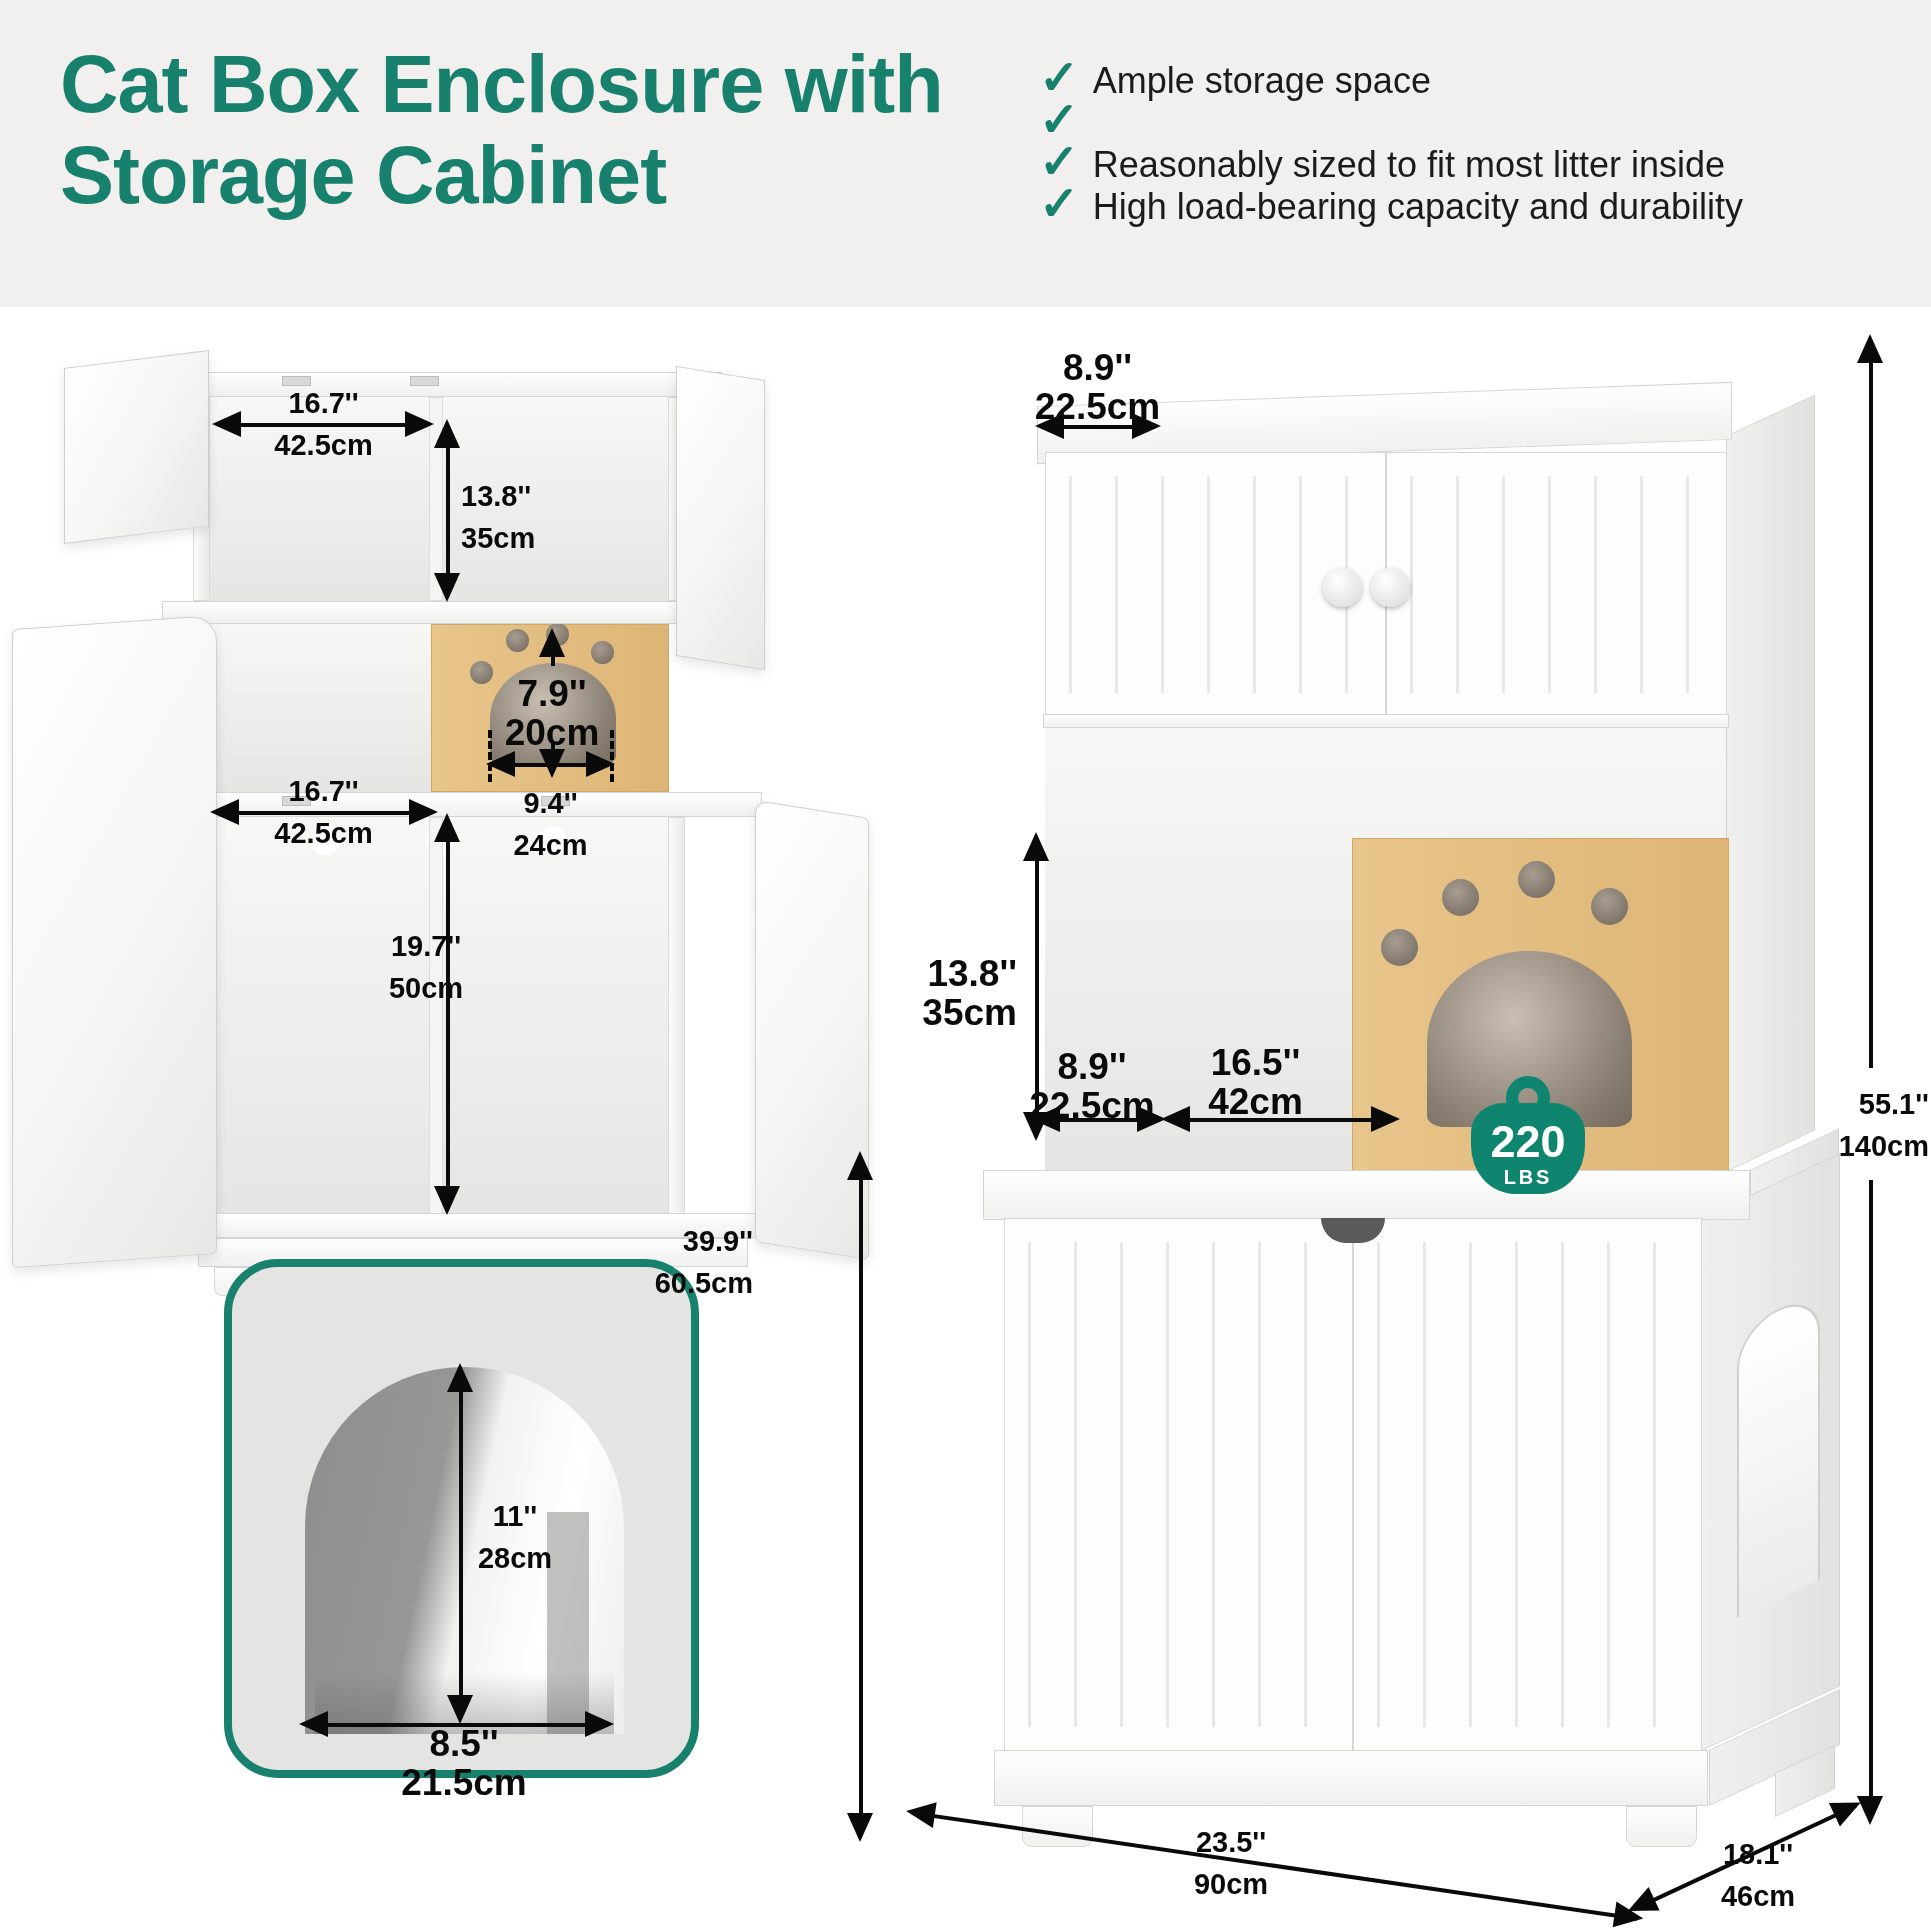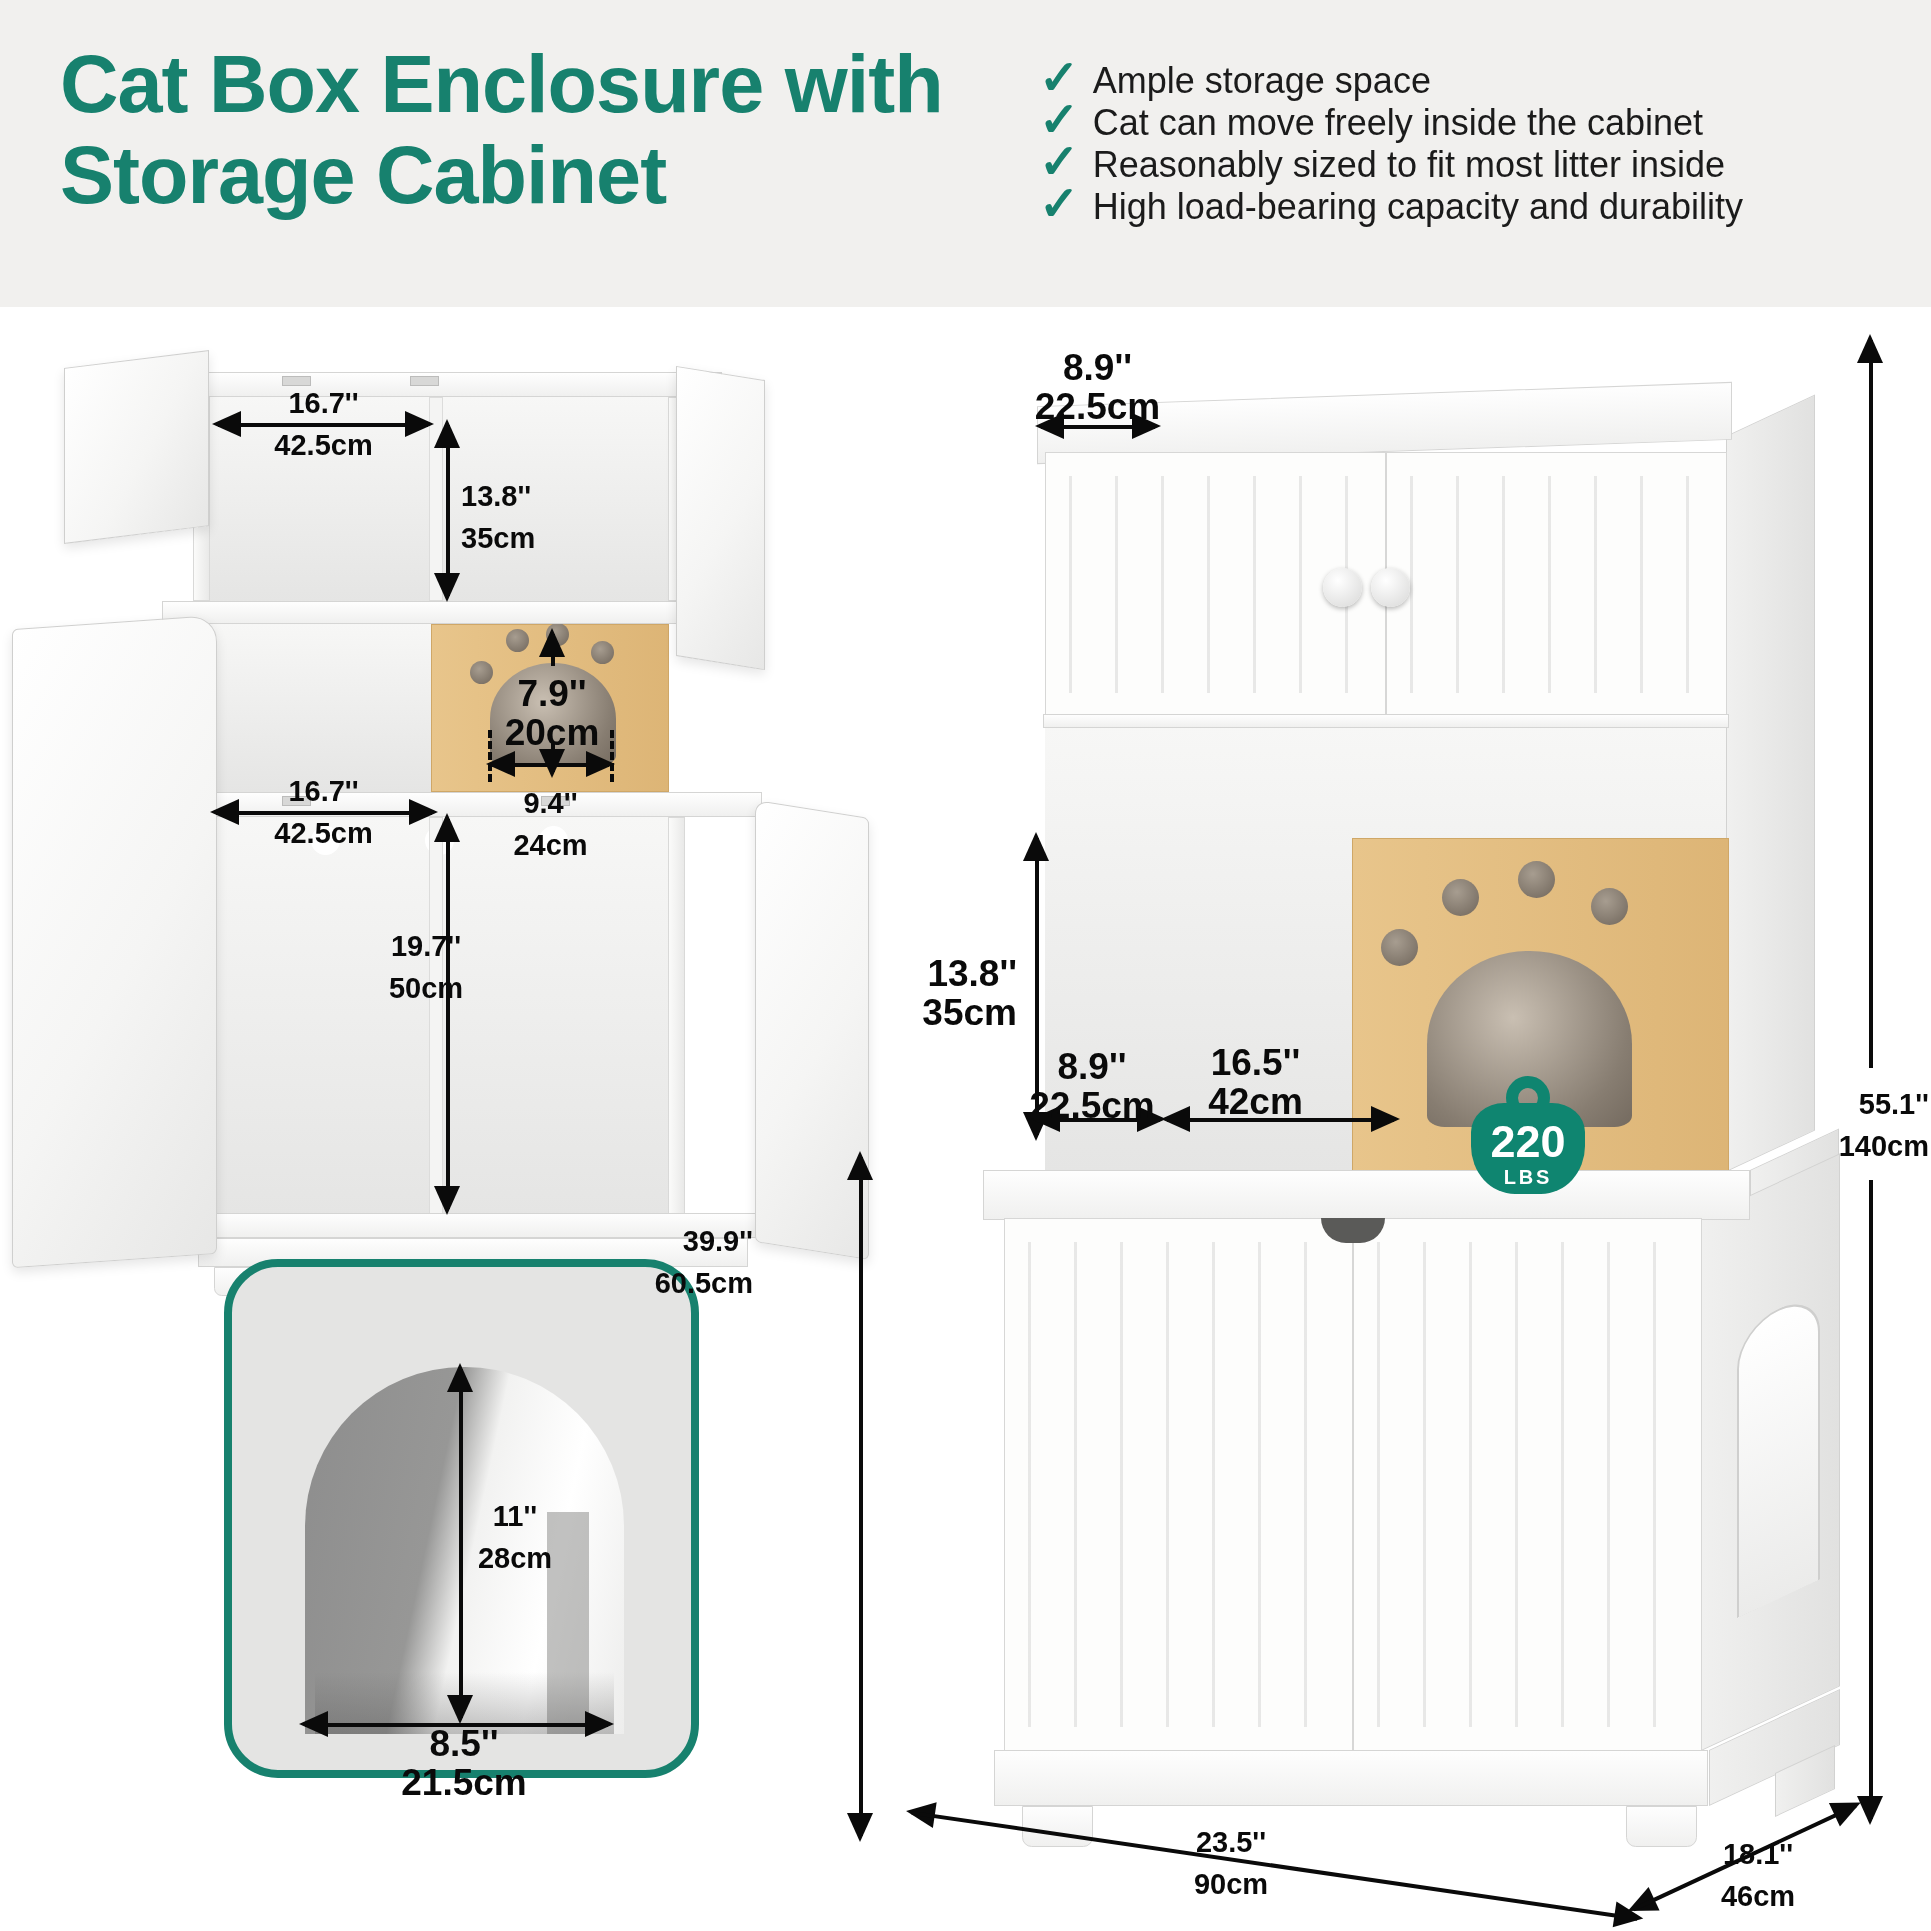--- a/index.html
+++ b/index.html
@@ -83,21 +83,20 @@
   <div>Storage Cabinet</div>
 </div>
 
 <div class="features">
   <div class="feature">
     <span class="check">✓</span>
     <span class="flab">Ample storage space</span>
   </div>
   <div class="feature">
     <span class="check">✓</span>
-    <span class="flab">Cat can move freely inside the cabinet</span>
   </div>
   <div class="feature">
     <span class="check">✓</span>
     <span class="flab">Reasonably sized to fit most litter inside</span>
   </div>
   <div class="feature">
     <span class="check">✓</span>
     <span class="flab">High load-bearing capacity and durability</span>
   </div>
 </div>

